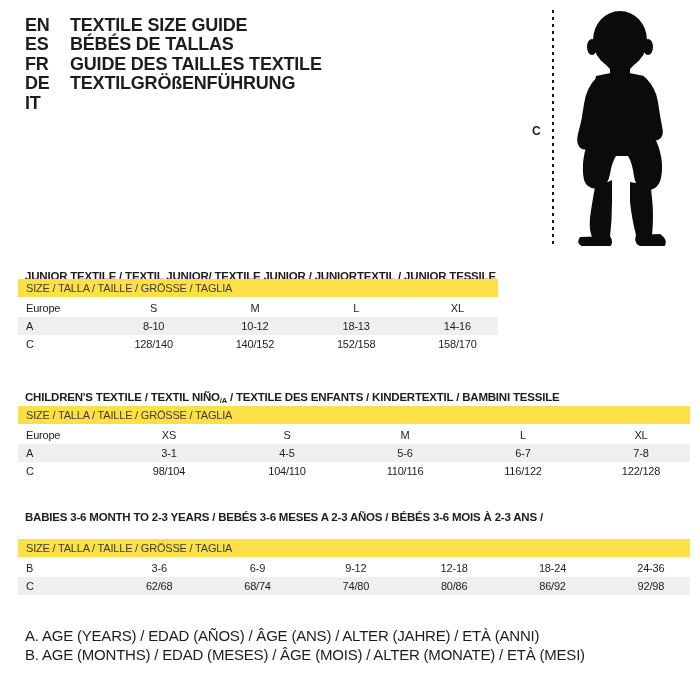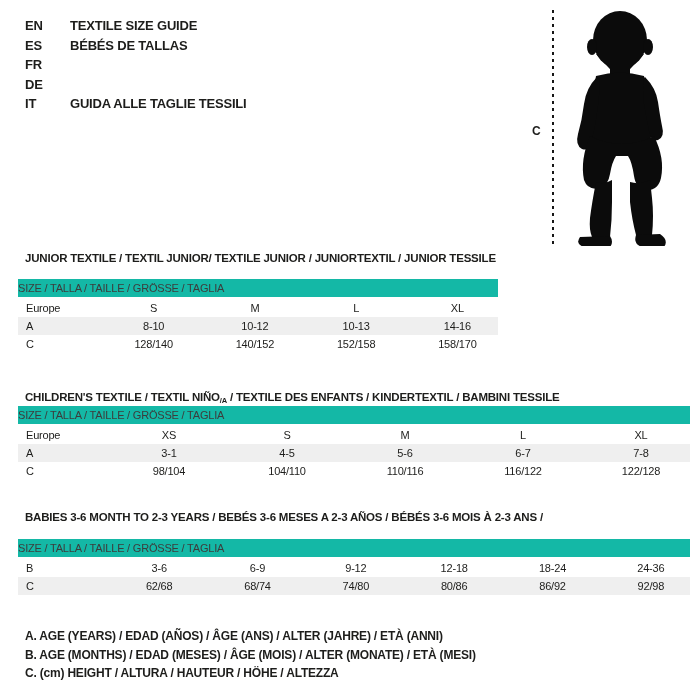--- a/index.html
+++ b/index.html
@@ -7,76 +7,77 @@
     position:relative;
     width:700px;height:700px;
     background:#ffffff;
     font-family:"Liberation Sans", sans-serif;
     color:#1d1d1b;
     overflow:hidden;
     letter-spacing:-0.2px;
   }
   
   .langs{position:absolute;top:16px;left:25px;}
-  .lang-row{display:flex;height:19.5px;align-items:center;font-size:13px;font-weight:700;}
+  .lang-row{display:flex;height:19.5px;align-items:flex-end;font-size:18px;font-weight:700;}
   .lang-code{width:45px;}
   
   .figure{position:absolute;top:8px;left:526px;width:164px;height:240px;}
   .figure-c-label{position:absolute;left:6px;top:116px;font-size:12px;font-weight:700;}
   .height-line{
     position:absolute;left:26px;top:2px;width:2px;height:234px;
     background:repeating-linear-gradient(to bottom,#161616 0 3px,transparent 3px 7px);
   }
   .baby-svg{position:absolute;left:40px;top:2px;}
   
   .sec-title{position:absolute;left:25px;font-size:11.5px;font-weight:700;line-height:18px;white-space:nowrap;}
   .sub-a{font-size:7.5px;vertical-align:-2px;}
   
   .tbl{position:absolute;left:18px;}
   .size-bar{
-    height:18px;background:#14b8a6;display:flex;align-items:center;
-    font-size:11px;color:#3c3c3c;margin-bottom:2px;
+    height:18px;background:#fde047;display:flex;align-items:center;
+    padding-left:8px;font-size:11px;color:#3c3c3c;margin-bottom:2px;
   }
   .trow{display:grid;height:18px;align-items:center;font-size:11px;gap:20px;}
   .trow>div{text-align:center;}
   .trow>div:first-child{text-align:left;padding-left:8px;}
   .row-alt{background:#efefef;}
   .tbl-1{width:480px;top:279px;}
   .tbl-1 .trow{grid-template-columns:75px repeat(4,1fr);}
   .tbl-2{width:672px;top:406px;}
   .tbl-2 .trow{grid-template-columns:82px repeat(5,1fr);}
   .tbl-3{width:672px;top:539px;}
   .tbl-3 .trow{grid-template-columns:82px repeat(6,1fr);}
-  #sec1-title{top:249px;}
+  #sec1-title{top:267px;}
   #sec2-title{top:388px;}
   #sec3-title{top:508px;}
   
-  .legend{position:absolute;top:627px;left:25px;font-size:12px;font-weight:700;line-height:18.5px;}
+  .legend{position:absolute;top:627px;left:25px;font-size:15px;font-weight:400;line-height:18.5px;}
 </style>
 </head>
 <body>
 
 <div class="langs">
   <div class="lang-row">
     <span class="lang-code">EN</span>
     <span>TEXTILE SIZE GUIDE</span>
   </div>
   <div class="lang-row">
     <span class="lang-code">ES</span>
     <span>BÉBÉS DE TALLAS</span>
   </div>
   <div class="lang-row">
     <span class="lang-code">FR</span>
+    <span>GUIDE DES TAILLES TEXTILE</span>
   </div>
   <div class="lang-row">
     <span class="lang-code">DE</span>
+    <span>TEXTILGRÖßENFÜHRUNG</span>
   </div>
   <div class="lang-row">
     <span class="lang-code">IT</span>
-    <span>GUIDA ALLE TAGLIE TESSILI</span>
   </div>
 </div>
 
 <div class="figure">
   <span class="figure-c-label">C</span>
   <div class="height-line"></div>
   <svg class="baby-svg" width="112" height="236" viewBox="0 0 112 236" aria-hidden="true">
     <g fill="#0b0b0b">
 
       <ellipse cx="54" cy="30" rx="27" ry="29"></ellipse>
@@ -109,21 +110,21 @@
     <div>Europe</div>
     <div>S</div>
     <div>M</div>
     <div>L</div>
     <div>XL</div>
   </div>
   <div class="trow row-alt">
     <div>A</div>
     <div>8-10</div>
     <div>10-12</div>
-    <div>10-13</div>
+    <div>18-13</div>
     <div>14-16</div>
   </div>
   <div class="trow">
     <div>C</div>
     <div>128/140</div>
     <div>140/152</div>
     <div>152/158</div>
     <div>158/170</div>
   </div>
 </div>
@@ -180,14 +181,13 @@
     <div>74/80</div>
     <div>80/86</div>
     <div>86/92</div>
     <div>92/98</div>
   </div>
 </div>
 
 <div class="legend">
   <div>A. AGE (YEARS) / EDAD (AÑOS) / ÂGE (ANS) / ALTER (JAHRE) / ETÀ (ANNI)</div>
   <div>B. AGE (MONTHS) / EDAD (MESES) / ÂGE (MOIS) / ALTER (MONATE) / ETÀ (MESI)</div>
-  <div>C. (cm) HEIGHT / ALTURA / HAUTEUR / HÖHE / ALTEZZA</div>
 </div>
 
 </body></html>

